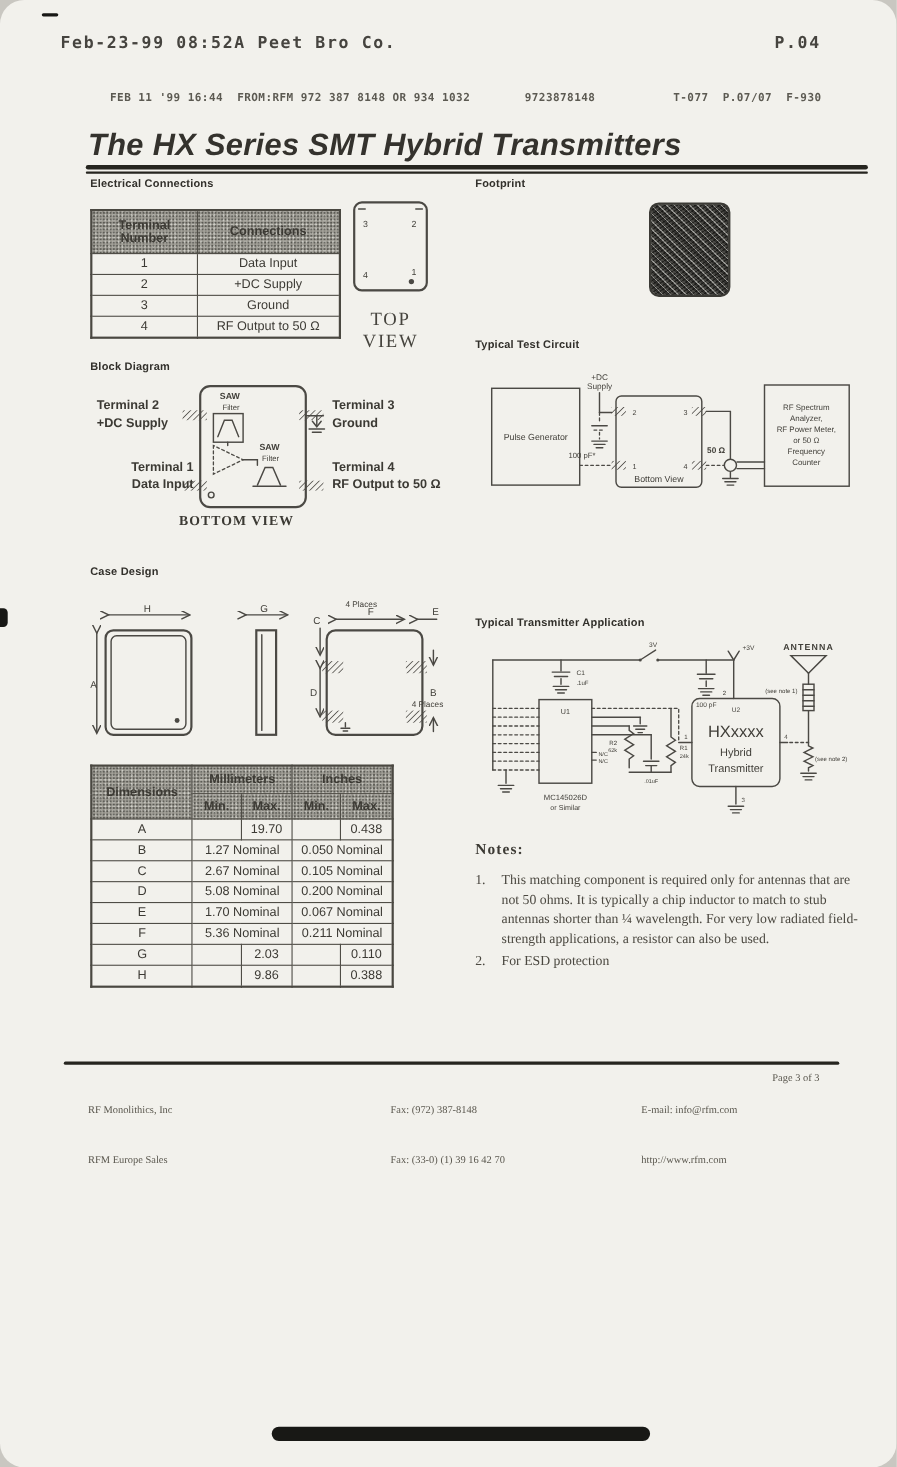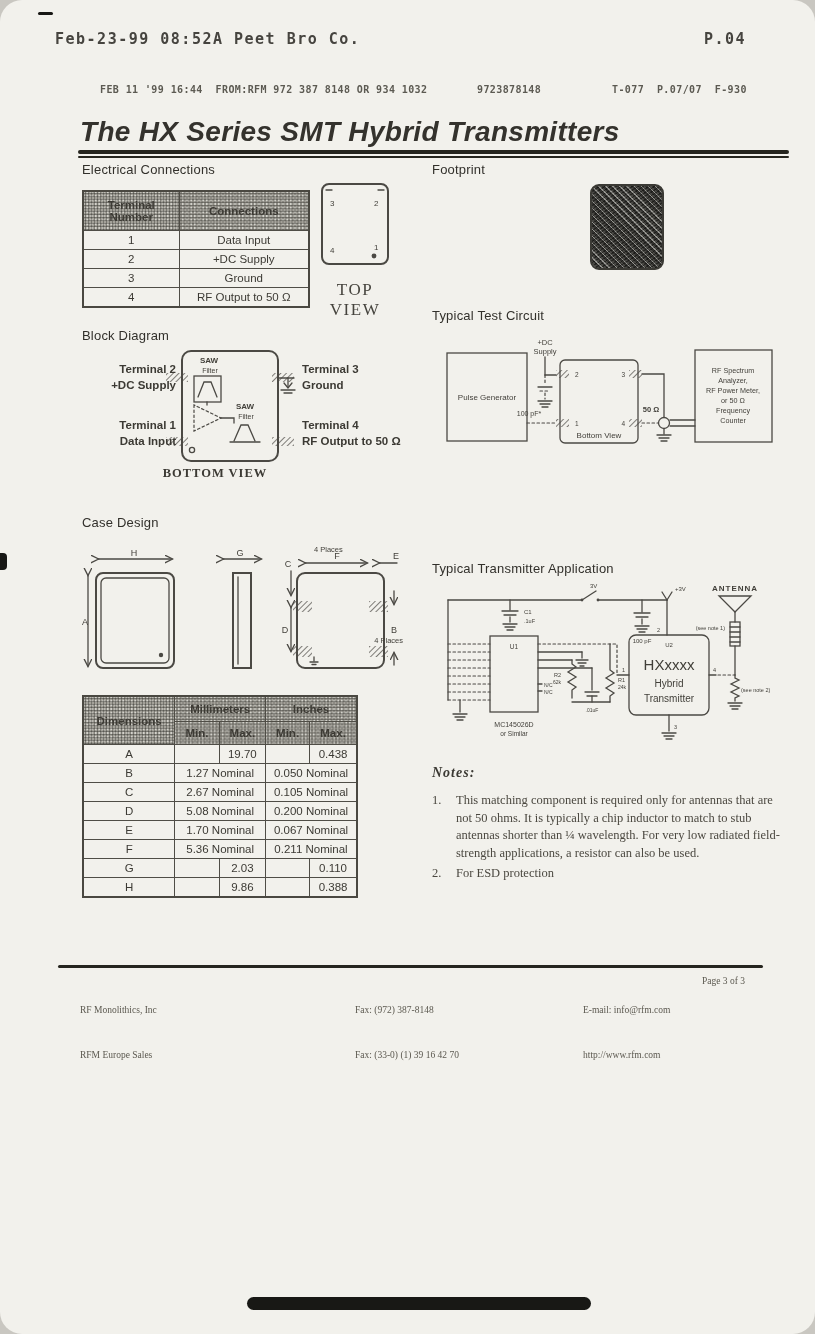--- a/index.html
+++ b/index.html
@@ -8,21 +8,21 @@
     background:#f2f1ec; overflow:hidden;
     font-family:"Liberation Sans", sans-serif; color:#403e39;border-radius:22px;
   }
   .abs { position:absolute; }
   .fax1 { font-family:"DejaVu Sans Mono", monospace; font-size:15px; font-weight:700;
           color:#46443f; letter-spacing:1.5px; white-space:pre; }
   .fax2 { font-family:"DejaVu Sans Mono", monospace; font-size:10px; font-weight:700;
           color:#5c5a52; letter-spacing:.4px; white-space:pre; }
   .title { font-size:28px; font-weight:700; font-style:italic; color:#34322d; letter-spacing:.3px; }
   .rule  { background:#26251f; border-radius:2px; }
-  .sec   { font-size:13px; font-weight:400; color:#32302b; letter-spacing:.2px; }
+  .sec   { font-size:10px; font-weight:700; color:#32302b; letter-spacing:.2px; }
   .caption { font-family:"Liberation Serif", serif; font-size:17px; letter-spacing:1.5px; color:#46443e; }
   .capbold { font-family:"Liberation Serif", serif; font-size:12.5px; font-weight:700; letter-spacing:1px; color:#3c3a34; }
   .lbl   { font-size:11.5px; font-weight:700; color:#3c3a34; line-height:1.35; }
   .serifTx { font-family:"Liberation Serif", serif; font-size:12.5px; color:#4b4840; line-height:1.4; }
   .u { text-decoration:underline; }
   table.sc { border-collapse:collapse; background:transparent; }
   table.sc td, table.sc th {
     border:1.5px solid #4f4d46; font-size:11.5px; color:#3c3a34;
     text-align:center; padding:1px 3px; height:16px;
   }
@@ -140,21 +140,21 @@
 
     <polyline class="d" points="196,33 212,33"></polyline>
     <line class="d" x1="206" y1="33" x2="206" y2="42"></line>
     <polyline class="d" points="202,38 206,43 210,38"></polyline>
     <line class="d" x1="199" y1="45" x2="213" y2="45"></line>
     <line class="d" x1="202" y1="48" x2="210" y2="48"></line>
 
     <circle class="d" cx="110" cy="105" r="2.6"></circle>
   </svg>
 
-  <div class="abs lbl" style="left:88px;top:362px;width:88px;text-align:right;">
+  <div class="abs lbl" style="left:88px;top:362px;width:88px;text-align:left;">
     <div>Terminal 2</div>
     <div>+DC Supply</div>
   </div>
   <div class="abs lbl" style="left:88px;top:418px;width:88px;text-align:right;">
     <div>Terminal 1</div>
     <div>Data Input</div>
   </div>
   <div class="abs lbl" style="left:302px;top:362px;width:110px;">
     <div>Terminal 3</div>
     <div>Ground</div>
@@ -457,21 +457,21 @@
     <line class="dd" x1="286" y1="95" x2="303" y2="95"></line>
     <text x="281" y="92" font-size="5.5">4</text>
 
     <path class="d" d="M303,95 l0,3 l4,2 l-8,4 l8,4 l-8,4 l8,4 l-4,2 l0,3"></path>
     <text x="309" y="112" font-size="5.5">(see note 2)</text>
     <line class="d" x1="296" y1="123" x2="310" y2="123"></line>
     <line class="d" x1="298" y1="126" x2="308" y2="126"></line>
     <line class="d" x1="300" y1="129" x2="306" y2="129"></line>
   </svg>
 
-  <div class="abs capbold" style="left:432px;top:765px;font-size:14px;font-style:italic;">Notes:</div>
+  <div class="abs capbold" style="left:432px;top:765px;font-size:14px;">Notes:</div>
   <div class="abs" style="left:432px;top:792px;width:360px;">
     <div style="display:flex;margin-bottom:3px;">
       <div class="serifTx" style="width:24px;flex:none;">1.</div>
       <div class="serifTx">This matching component is required only for antennas that are not 50 ohms.  It is typically a chip inductor to match to stub antennas shorter than ¼ wavelength.  For very low radiated field-strength applications, a resistor can also be used.</div>
     </div>
     <div style="display:flex;">
       <div class="serifTx" style="width:24px;flex:none;">2.</div>
       <div class="serifTx">For ESD protection</div>
     </div>
   </div>

